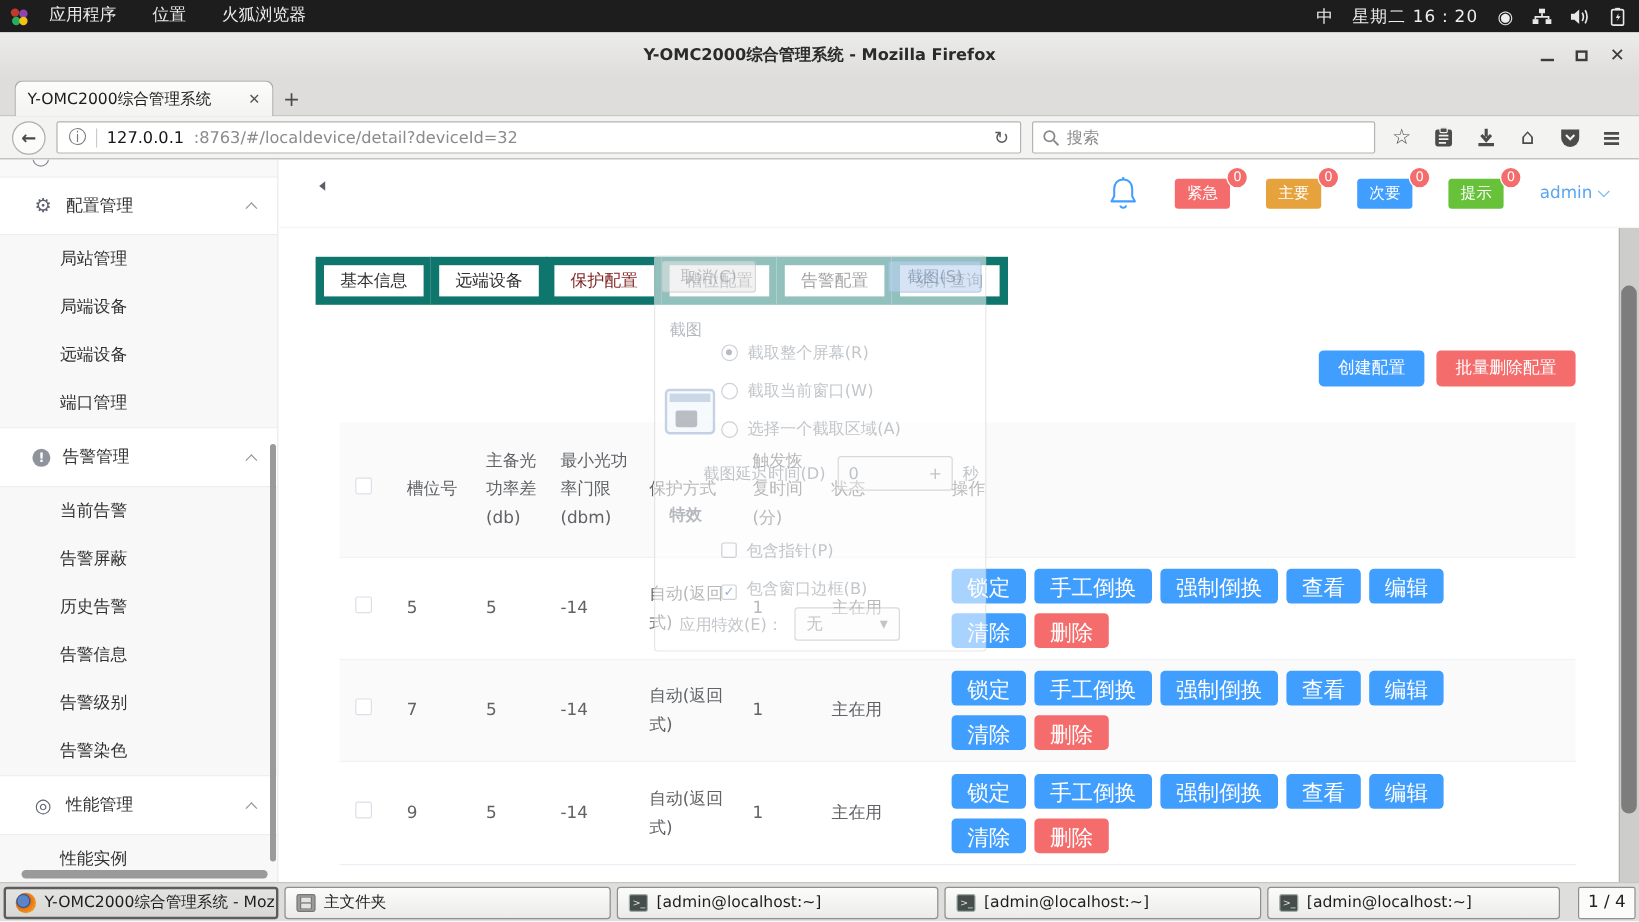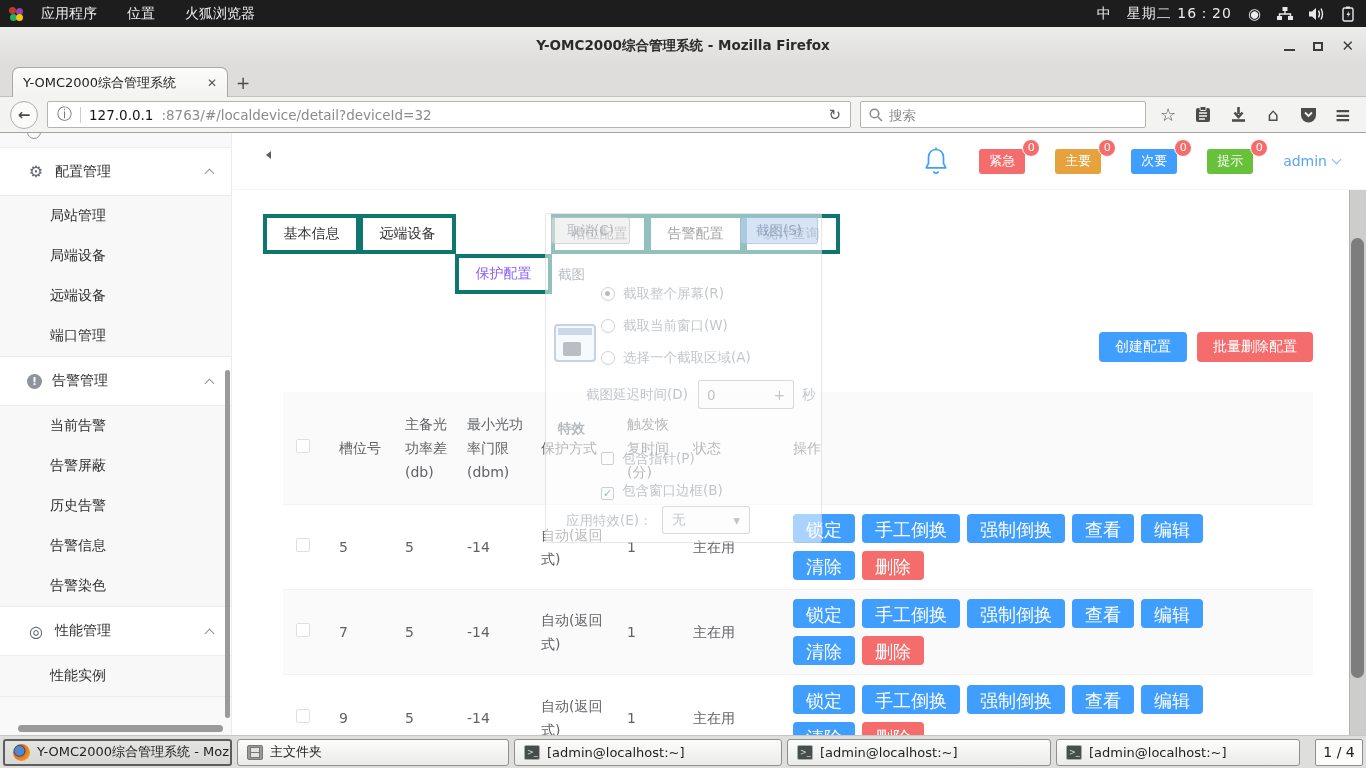--- a/index.html
+++ b/index.html
@@ -78,23 +78,23 @@
   .badge { position:relative; }
   .badge-box { min-width:44px; height:25px; border-radius:3px; color:#fff; font-size:13px; display:flex; align-items:center; justify-content:center; padding:0 10px; }
   .badge-box.crit { background:#f56c6c; } .badge-box.major { background:#e6a23c; }
   .badge-box.minor { background:#409eff; } .badge-box.hint { background:#67c23a; }
   .badge-dot { position:absolute; top:-10px; right:-15px; min-width:18px; height:18px; border-radius:9px; background:#f56c6c; border:1px solid #fff; color:#fff; font-size:11px; display:flex; align-items:center; justify-content:center; padding:0 4px; }
   .user { display:flex; align-items:center; gap:6px; color:#58a6f0; font-size:14px; }
   .chev-dn { width:7px; height:7px; border-right:1.5px solid #7db8f2; border-bottom:1.5px solid #7db8f2; transform:rotate(45deg); margin-top:-3px; }
   .bell { display:inline-flex; }
 
   .tabs { margin:24px 0 0 30px; display:flex; }
-  .ptab { width:97px; height:40px; border:4px solid #0f766e; margin-left:-1px; display:flex; align-items:center; justify-content:center; font-size:14px; color:#303133; background:#fff; }
+  .ptab { width:97px; height:40px; border:7px solid #0f766e; margin-left:-1px; display:flex; align-items:center; justify-content:center; font-size:14px; color:#303133; background:#fff; }
   .ptab:first-child { margin-left:0; }
-  .ptab.active { color:#8b5cf6;margin-top:40px; }
+  .ptab.active { color:#7f1d1d; }
 
   .actions { display:flex; justify-content:flex-end; gap:10px; margin:38px 53px 0 0; }
   .el-btn { height:30px; border:none; border-radius:4px; color:#fff; font-size:14px; padding:0 16px; font-family:inherit; }
   .el-btn.primary { background:#409eff; }
   .el-btn.danger { background:#f56c6c; }
 
   .ptable { margin:30px 53px 0 50px; border-bottom:1px solid #ebeef5; font-size:14px; color:#606266; }
   .trow { display:flex; align-items:center; border-bottom:1px solid #f0f2f5; }
   .trow.thead { background:#fafafa; min-height:113px; }
   .trow.tdata { min-height:85px; background:#fff; }
@@ -269,20 +269,21 @@
       <div class="sec-head">
         <span class="alert-ic">!</span>
         <span>告警管理</span>
         <span class="chev"></span>
       </div>
       <div class="sec-items">
         <div class="side-item">当前告警</div>
         <div class="side-item">告警屏蔽</div>
         <div class="side-item">历史告警</div>
         <div class="side-item">告警信息</div>
+        <div class="side-item">告警级别</div>
         <div class="side-item">告警染色</div>
       </div>
 
       <div class="sec-head">
         <span class="sec-ic">◎</span>
         <span>性能管理</span>
         <span class="chev"></span>
       </div>
       <div class="sec-items">
         <div class="side-item">性能实例</div>

